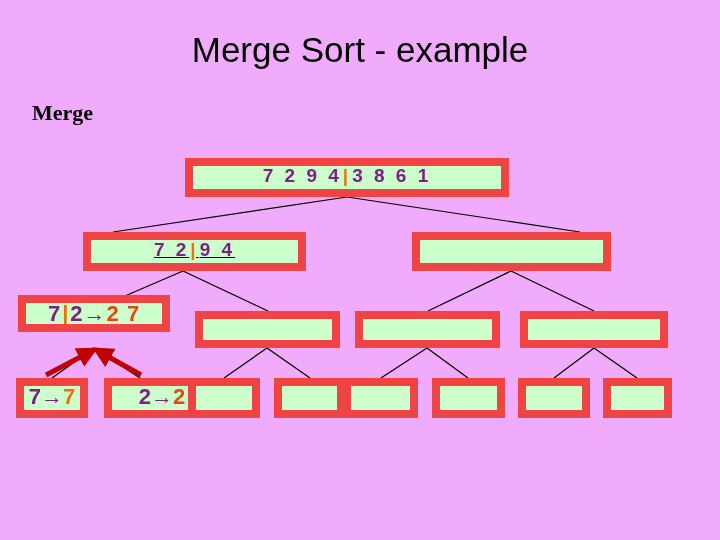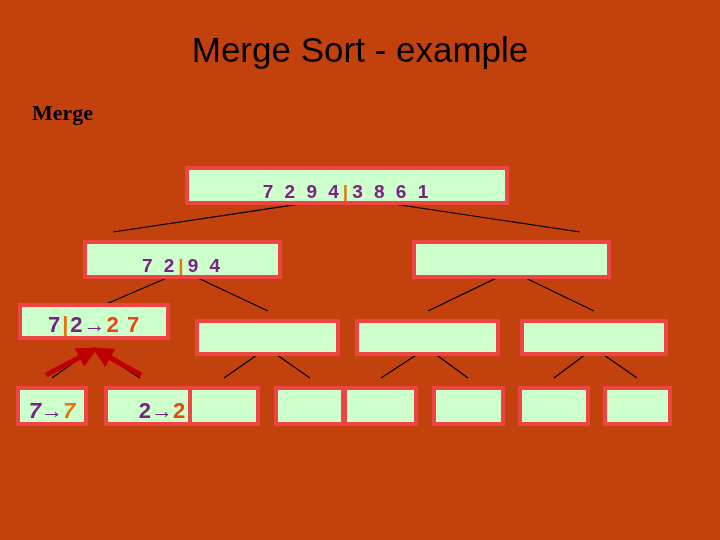--- a/index.html
+++ b/index.html
@@ -5,21 +5,21 @@
 <style>
   html, body {
     margin: 0;
     padding: 0;
     background: #ffffff;
   }
   #slide {
     position: relative;
     width: 720px;
     height: 540px;
-    background: #c2410c;
+    background: #f0abfc;
     overflow: hidden;
     font-family: "Liberation Sans", sans-serif;
   }
 
   
   #slide-title {
     position: absolute;
     left: 0;
     top: 30px;
     width: 720px;
@@ -51,27 +51,26 @@
     width: 720px;
     height: 540px;
     pointer-events: none;
   }
 
   
   .node-box {
     position: absolute;
     box-sizing: border-box;
     background: #CCFFCC;
-    border: 4px solid #ef4444;
+    border: 8px solid #ef4444;
     display: flex;
-    align-items: flex-end;
+    align-items: flex-start;
     justify-content: center;
     white-space: nowrap;
     overflow: hidden;
-    margin-top: 8px;
   }
   .node-text {
     font-family: "Liberation Sans", sans-serif;
     font-weight: bold;
     line-height: 1;
     display: inline-block;
   }
   .t-root   { font-size: 19px; letter-spacing: 3px; }
   .t-lvl2   { font-size: 19px; letter-spacing: 3px; }
   .t-lvl3   { font-size: 22px; letter-spacing: 1px; }
@@ -120,31 +119,31 @@
       <line x1="427" y1="348" x2="381" y2="378" stroke="#000000" stroke-width="1.2"></line>
       <line x1="427" y1="348" x2="468" y2="378" stroke="#000000" stroke-width="1.2"></line>
       <line x1="594" y1="348" x2="554" y2="378" stroke="#000000" stroke-width="1.2"></line>
       <line x1="594" y1="348" x2="637" y2="378" stroke="#000000" stroke-width="1.2"></line>
     </svg>
 
   <div id="nodes-layer">
       <div class="node-box" style="left: 185px; top: 158px; width: 324px; height: 39px;">
         <span class="node-text t-root"><span class="purple">7 2 9 4</span><span class="sep">|</span><span class="purple">3 8 6 1</span></span>
       </div>
-      <div class="node-box" style="left: 83px; top: 232px; width: 199px; height: 39px;">
+      <div class="node-box" style="left: 83px; top: 232px; width: 223px; height: 39px; text-decoration: underline;">
         <span class="node-text t-lvl2"><span class="purple">7 2</span><span class="sep">|</span><span class="purple">9 4</span></span>
       </div>
       <div class="node-box" style="left: 412px; top: 232px; width: 199px; height: 39px;"></div>
       <div class="node-box" style="left: 18px; top: 295px; width: 152px; height: 37px;">
         <span class="node-text t-lvl3"><span class="purple">7</span><span class="sep">|</span><span class="purple">2</span><span class="arrow-purple">→</span><span class="redorange">2 7</span></span>
       </div>
       <div class="node-box" style="left: 195px; top: 311px; width: 145px; height: 37px;"></div>
       <div class="node-box" style="left: 355px; top: 311px; width: 145px; height: 37px;"></div>
       <div class="node-box" style="left: 520px; top: 311px; width: 148px; height: 37px;"></div>
-      <div class="node-box" style="left: 16px; top: 378px; width: 72px; height: 40px; font-style: italic;">
+      <div class="node-box" style="left: 16px; top: 378px; width: 72px; height: 40px;">
         <span class="node-text t-leaf"><span class="purple">7</span><span class="arrow-purple">→</span><span class="orange">7</span></span>
       </div>
       <div class="node-box" style="left: 104px; top: 378px; width: 92px; height: 40px; padding-left: 24px;">
         <span class="node-text t-leaf"><span class="purple">2</span><span class="arrow-purple">→</span><span class="redorange">2</span></span>
       </div>
       <div class="node-box" style="left: 188px; top: 378px; width: 72px; height: 40px;"></div>
       <div class="node-box" style="left: 274px; top: 378px; width: 71px; height: 40px;"></div>
       <div class="node-box" style="left: 343px; top: 378px; width: 75px; height: 40px;"></div>
       <div class="node-box" style="left: 432px; top: 378px; width: 73px; height: 40px;"></div>
       <div class="node-box" style="left: 518px; top: 378px; width: 72px; height: 40px;"></div>

